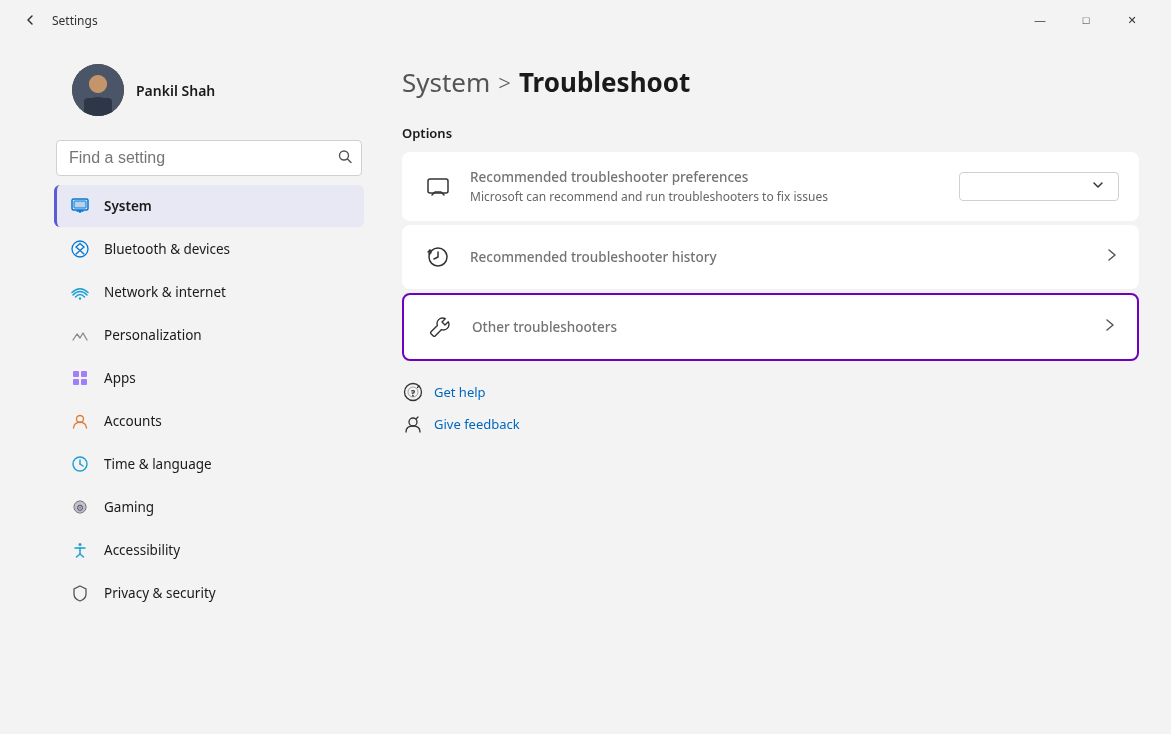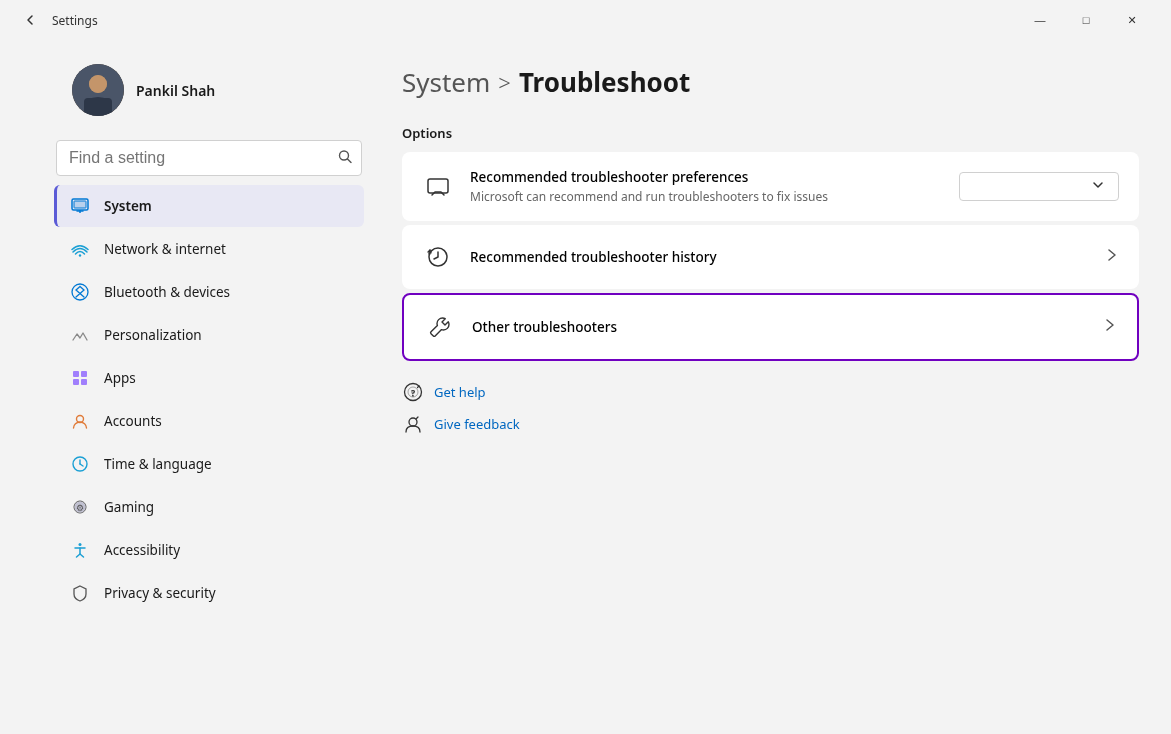--- a/index.html
+++ b/index.html
@@ -240,21 +240,21 @@
       color: #333;
       font-size: 20px;
     }
 
     .card-text {
       flex: 1;
     }
     .card-title {
       font-size: 13.5px;
       font-weight: 500;
-      color: #000000;
+      color: #737373;
     }
     .card-subtitle {
       font-size: 12px;
       color: #666;
       margin-top: 2px;
     }
 
     .card-action {
       flex-shrink: 0;
       display: flex;
@@ -379,37 +379,37 @@
             <line x1="6" y1="14" x2="12" y2="14" stroke="#0078d4" stroke-width="1.5" stroke-linecap="round"></line>
             <line x1="9" y1="13" x2="9" y2="16" stroke="#0078d4" stroke-width="1.5"></line>
           </svg>
         </span>
         <span class="nav-label">System</span>
       </div>
 
       <div class="nav-item">
         <span class="nav-icon">
           <svg width="18" height="18" viewBox="0 0 18 18" fill="none">
+            <circle cx="9" cy="9" r="8" stroke="#0078d4" stroke-width="1.3" fill="none"></circle>
+            <path d="M9 3.5L13 7L9 10.5M9 3.5L5 7L9 10.5M9 10.5L13 14M9 10.5L5 14" stroke="#0078d4" stroke-width="1.3" stroke-linecap="round"></path>
+          </svg>
+        </span>
+        <span class="nav-label">Bluetooth &amp; devices</span>
+      </div>
+
+      <div class="nav-item">
+        <span class="nav-icon">
+          <svg width="18" height="18" viewBox="0 0 18 18" fill="none">
             <path d="M2 12 Q9 5 16 12" stroke="#1a9fd4" stroke-width="1.5" fill="none" stroke-linecap="round"></path>
             <path d="M4.5 14 Q9 9 13.5 14" stroke="#1a9fd4" stroke-width="1.5" fill="none" stroke-linecap="round"></path>
             <circle cx="9" cy="15.5" r="1.2" fill="#1a9fd4"></circle>
             <path d="M1 9.5 Q9 2 17 9.5" stroke="#1a9fd4" stroke-width="1.5" fill="none" stroke-linecap="round"></path>
           </svg>
         </span>
         <span class="nav-label">Network &amp; internet</span>
-      </div>
-
-      <div class="nav-item">
-        <span class="nav-icon">
-          <svg width="18" height="18" viewBox="0 0 18 18" fill="none">
-            <circle cx="9" cy="9" r="8" stroke="#0078d4" stroke-width="1.3" fill="none"></circle>
-            <path d="M9 3.5L13 7L9 10.5M9 3.5L5 7L9 10.5M9 10.5L13 14M9 10.5L5 14" stroke="#0078d4" stroke-width="1.3" stroke-linecap="round"></path>
-          </svg>
-        </span>
-        <span class="nav-label">Bluetooth &amp; devices</span>
       </div>
 
       <div class="nav-item">
         <span class="nav-icon">
           <svg width="18" height="18" viewBox="0 0 18 18" fill="none">
             <path d="M2 14 L6 8 L9 12 L12 7 L16 14" stroke="#888" stroke-width="1.3" fill="none" stroke-linecap="round" stroke-linejoin="round"></path>
           </svg>
         </span>
         <span class="nav-label">Personalization</span>
       </div>

